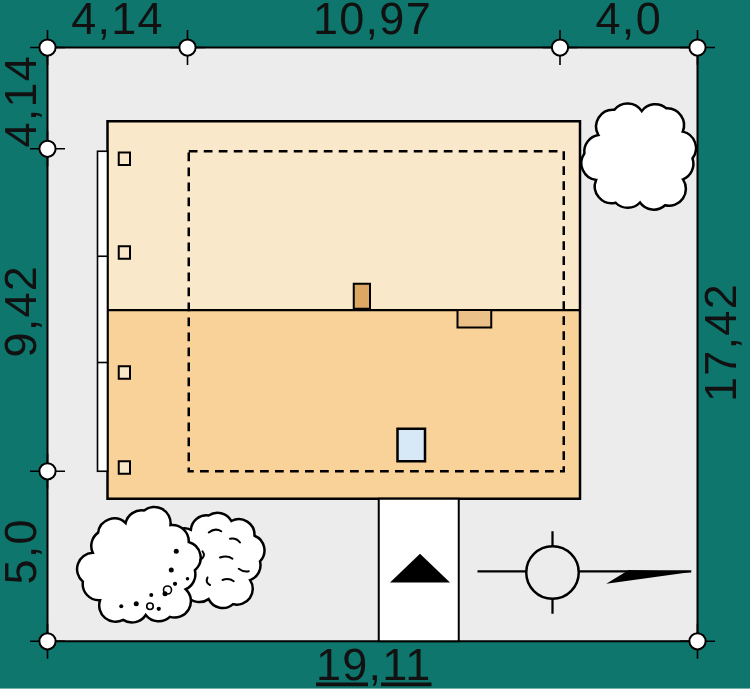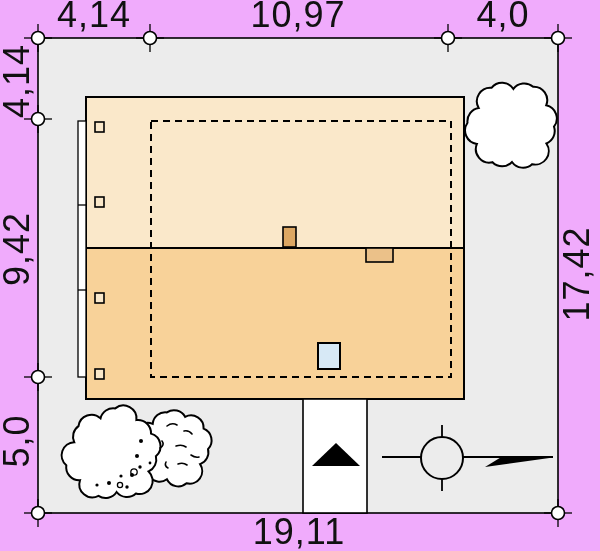--- a/index.html
+++ b/index.html
@@ -1,19 +1,19 @@
 <!DOCTYPE html>
 <html><head>
 <meta charset="utf-8">
 <style>
   html,body{margin:0;padding:0;background:#ffffff;}
   .stage{
     position:relative;
     width:600px;height:551px;
-    background:#f0abfc;
+    background:#0f766e;
     overflow:hidden;
     font-family:"Liberation Sans",sans-serif;
   }
   .stage svg{position:absolute;left:0;top:0;}
   .dim{
     position:absolute;
     font-size:36px;
     line-height:1;
     letter-spacing:1px;
     color:#111;
@@ -140,14 +140,14 @@
   <div class="dim" style="left:94px;  top:15px;">4,14</div>
   <div class="dim" style="left:298px; top:15px;">10,97</div>
   <div class="dim" style="left:503px; top:15px;">4,0</div>
 
   <div class="dim vert" style="left:17px;  top:81px;">4,14</div>
   <div class="dim vert" style="left:17px;  top:249px;">9,42</div>
   <div class="dim vert" style="left:17px;  top:441px;">5,0</div>
 
   <div class="dim vert" style="left:577px; top:274px;">17,42</div>
 
-  <div class="dim" style="left:299px; top:532px;">19,11</div>
+  <div class="dim" style="left:299px; top:532px;text-decoration:underline;">19,11</div>
 </div>
 
 </body></html>

